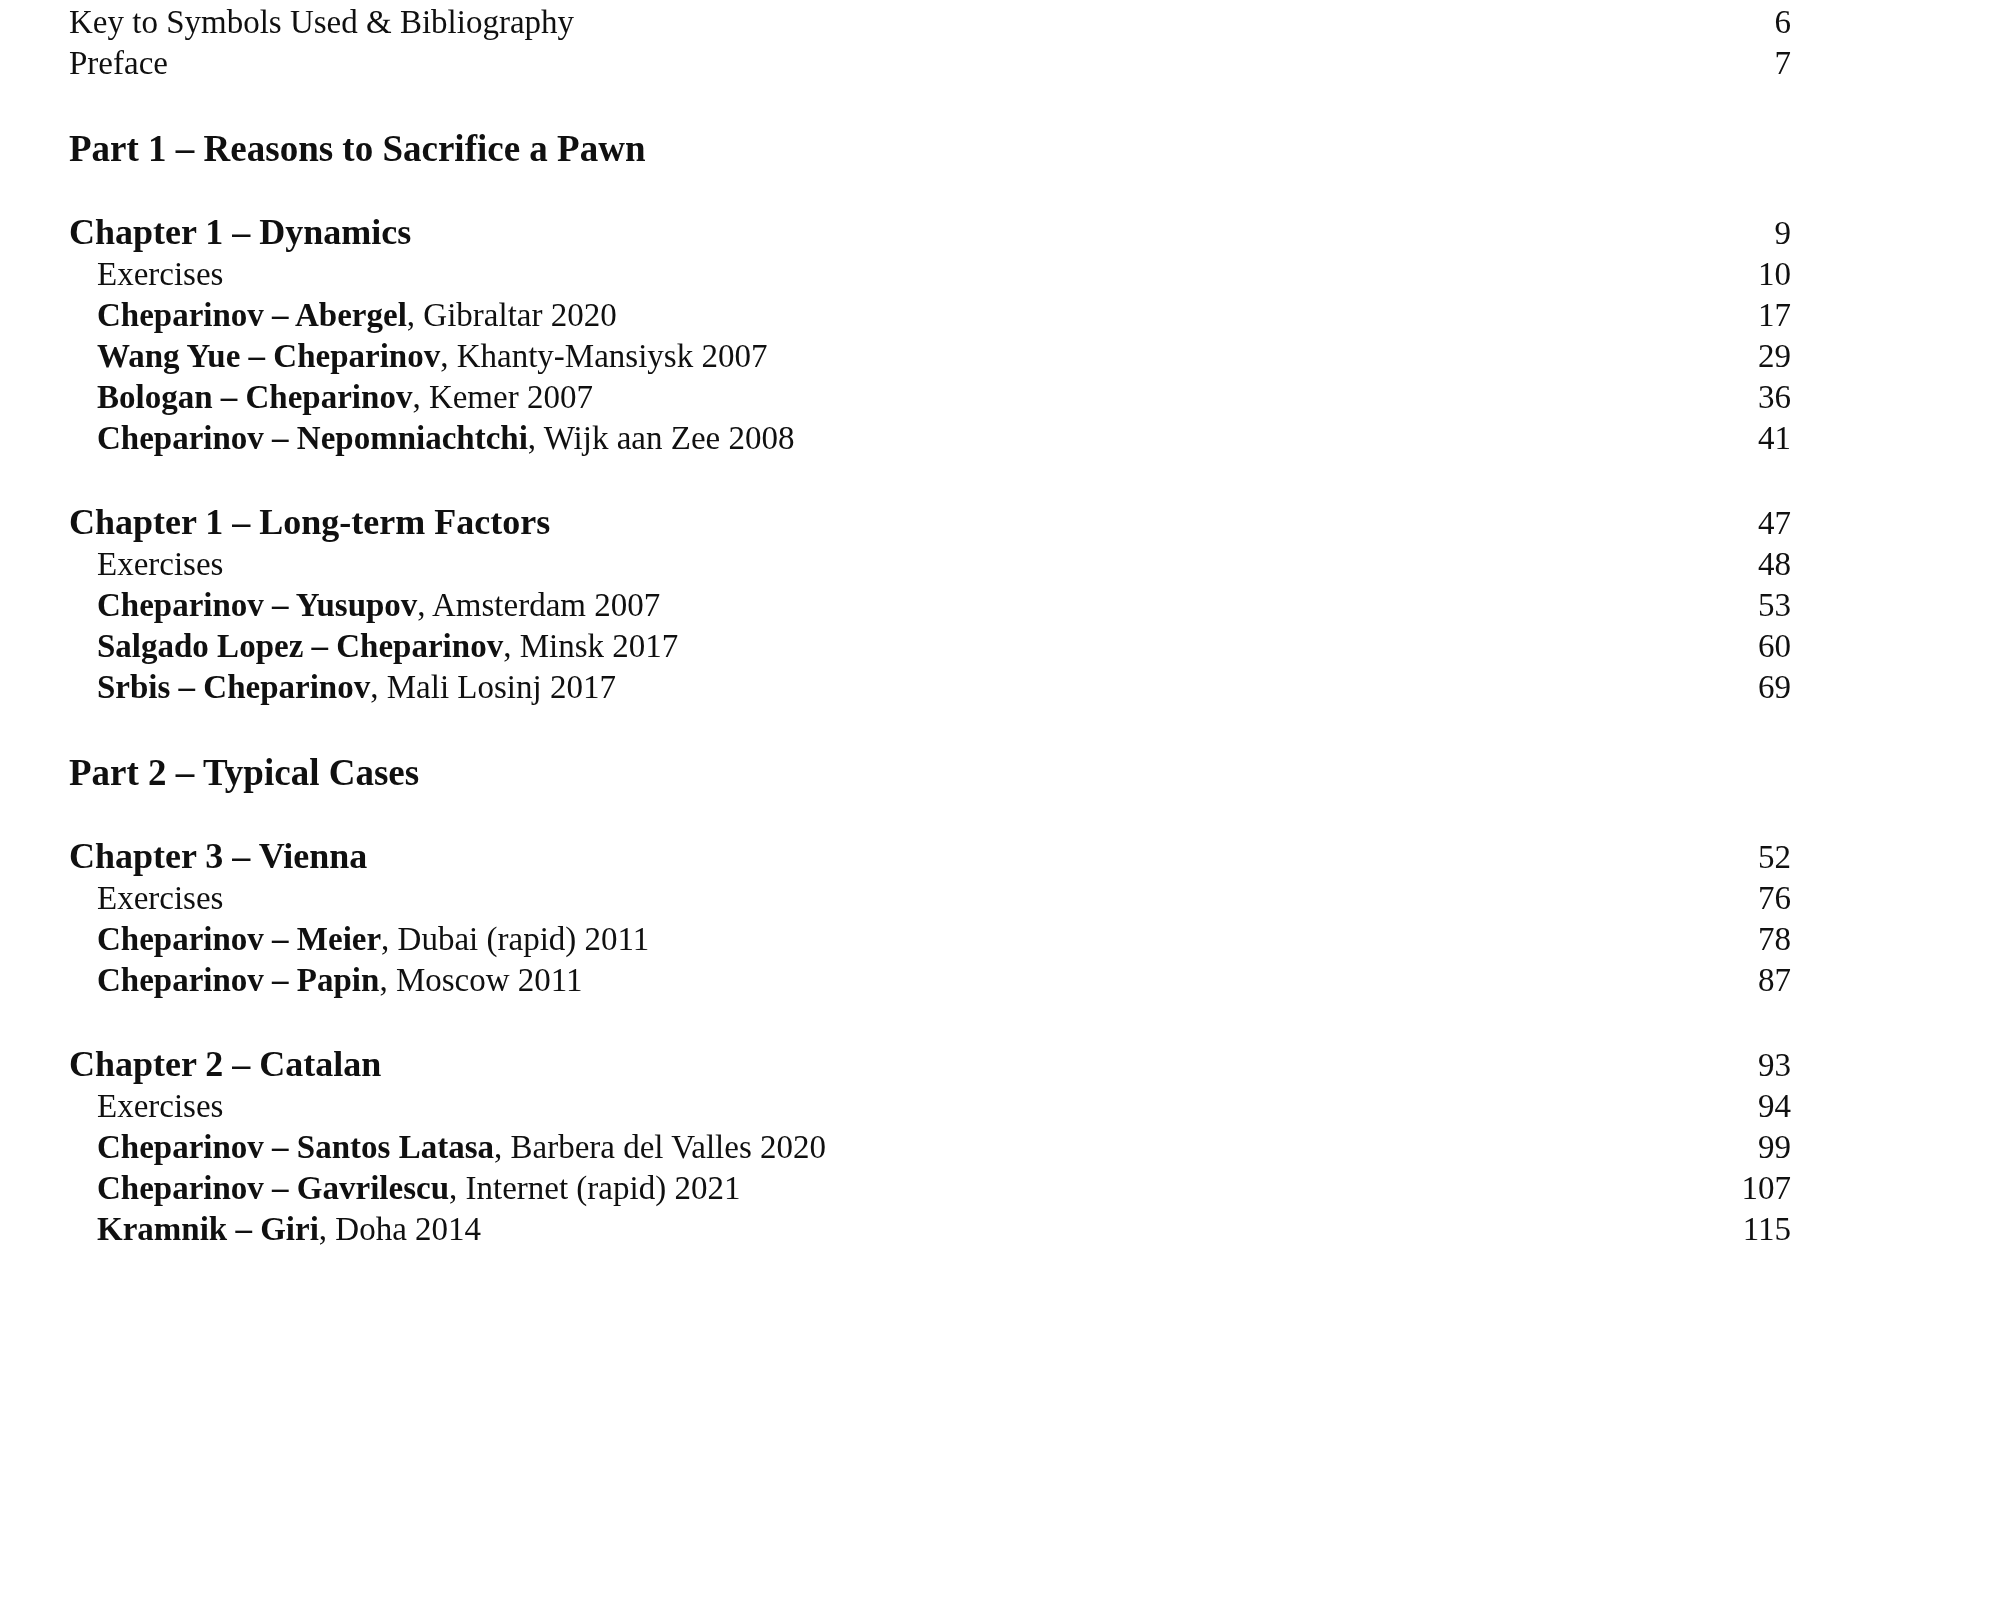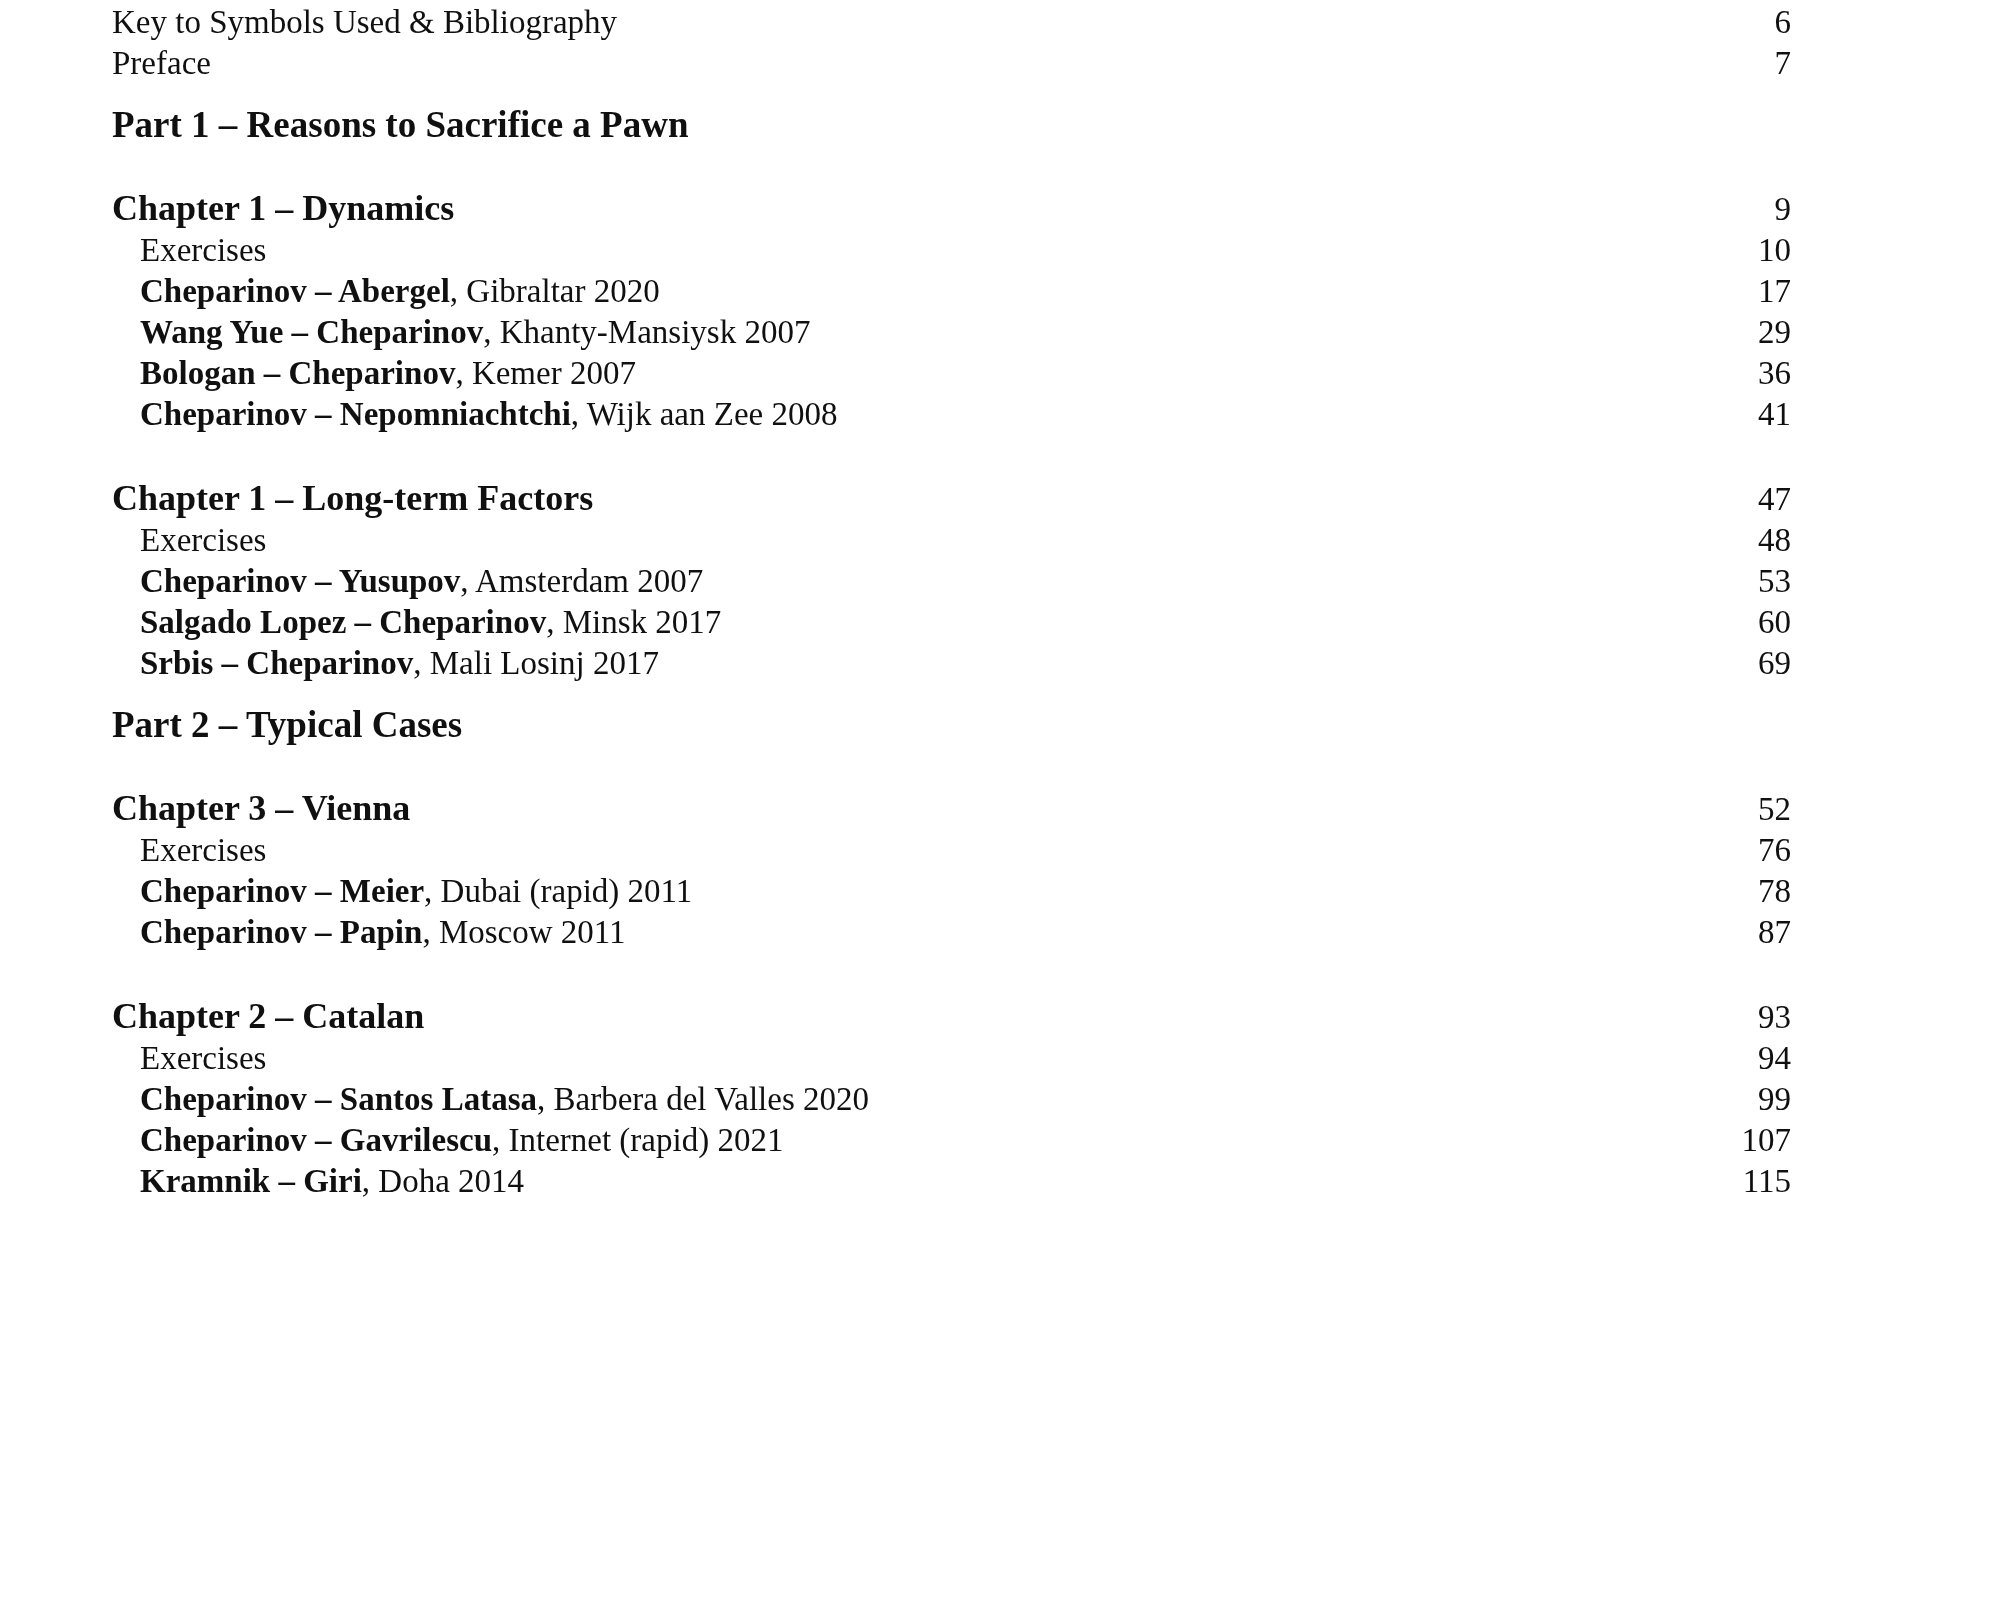--- a/index.html
+++ b/index.html
@@ -4,40 +4,40 @@
 <style>
   html, body { margin: 0; padding: 0; background: #ffffff; }
   .page {
     position: relative;
     width: 2007px;
     height: 1605px;
     background: #ffffff;
     color: #101010;
     font-family: "Liberation Serif", serif;
     box-sizing: border-box;
-    padding: 2px 216px 0 112px;
+    padding: 2px 216px 0 69px;
     overflow: hidden;
   }
   .row {
     display: flex;
     justify-content: space-between;
     align-items: baseline;
     font-size: 33px;
     line-height: 41px;
     white-space: nowrap;
   }
   .row .t { flex: 1 1 auto; overflow: hidden; }
   .row .p { flex: 0 0 auto; text-align: right; padding-left: 20px; }
   .sub { padding-left: 28px; }
   .players { font-weight: bold; }
   .part-heading {
     font-weight: bold;
     font-size: 37px;
     line-height: 41px;
-    margin-top: 20px;
+    margin-top: 44px;
   }
   .chapter-row { margin-top: 43px; justify-content: flex-end; }
   .chapter-row .t { font-weight: bold; font-size: 36px; }
   .chapter-row .p { font-weight: normal; font-size: 33px; }
 </style>
 </head>
 <body>
 
 <div class="page">
 

